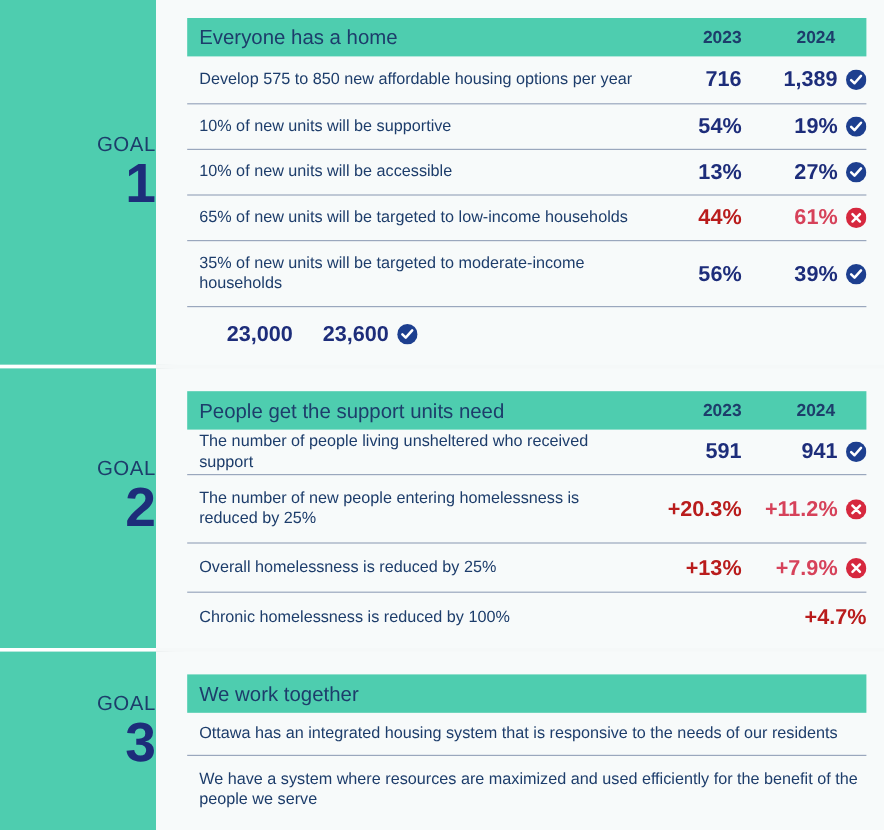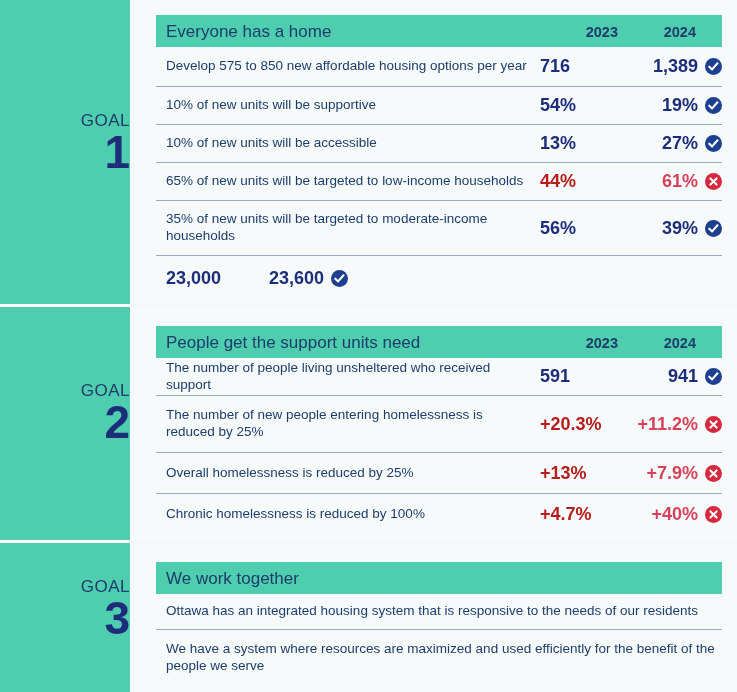--- a/index.html
+++ b/index.html
@@ -137,20 +137,21 @@
   .t-label {
     flex: 1 1 auto;
     font-size: 13.5px;
     color: #1d3d6b;
     line-height: 1.25;
     padding-right: 6px;
   }
   .t-val {
     width: 78px;
     flex: 0 0 78px;
+    text-align: right;
     font-size: 18px;
     font-weight: bold;
     color: #1d2d7a;
     white-space: nowrap;
   }
   .t-val.neg { color: #b91c1c; }
 
   .t-val2wrap {
     width: 104px;
     flex: 0 0 104px;
@@ -358,29 +359,20 @@
                   <circle cx="8.5" cy="8.5" r="8.5" fill="#d6283e"></circle>
                   <path d="M5.4 5.4 L11.6 11.6 M11.6 5.4 L5.4 11.6" stroke="#ffffff" stroke-width="2.1" fill="none" stroke-linecap="round"></path>
                 </svg>
             </span>
           </div>
         </div>
 
         <div class="t-row" style="height:40px;">
           <div class="t-label">Chronic homelessness is reduced by 100%</div>
           <div class="t-val neg">+4.7%</div>
-          <div class="t-val2wrap">
-            <span class="t-val2 neg">+40%</span>
-            <span class="status-icon">
-              <svg width="17" height="17" viewBox="0 0 17 17">
-                  <circle cx="8.5" cy="8.5" r="8.5" fill="#d6283e"></circle>
-                  <path d="M5.4 5.4 L11.6 11.6 M11.6 5.4 L5.4 11.6" stroke="#ffffff" stroke-width="2.1" fill="none" stroke-linecap="round"></path>
-                </svg>
-            </span>
-          </div>
         </div>
 
       </div>
     </div>
   </div>
 
   <div class="band-sep" style="top:540px;"></div>
 
   <div class="goal-section" style="top:543px; height:149px;">
     <div class="goal-band" style="height:149px;">

